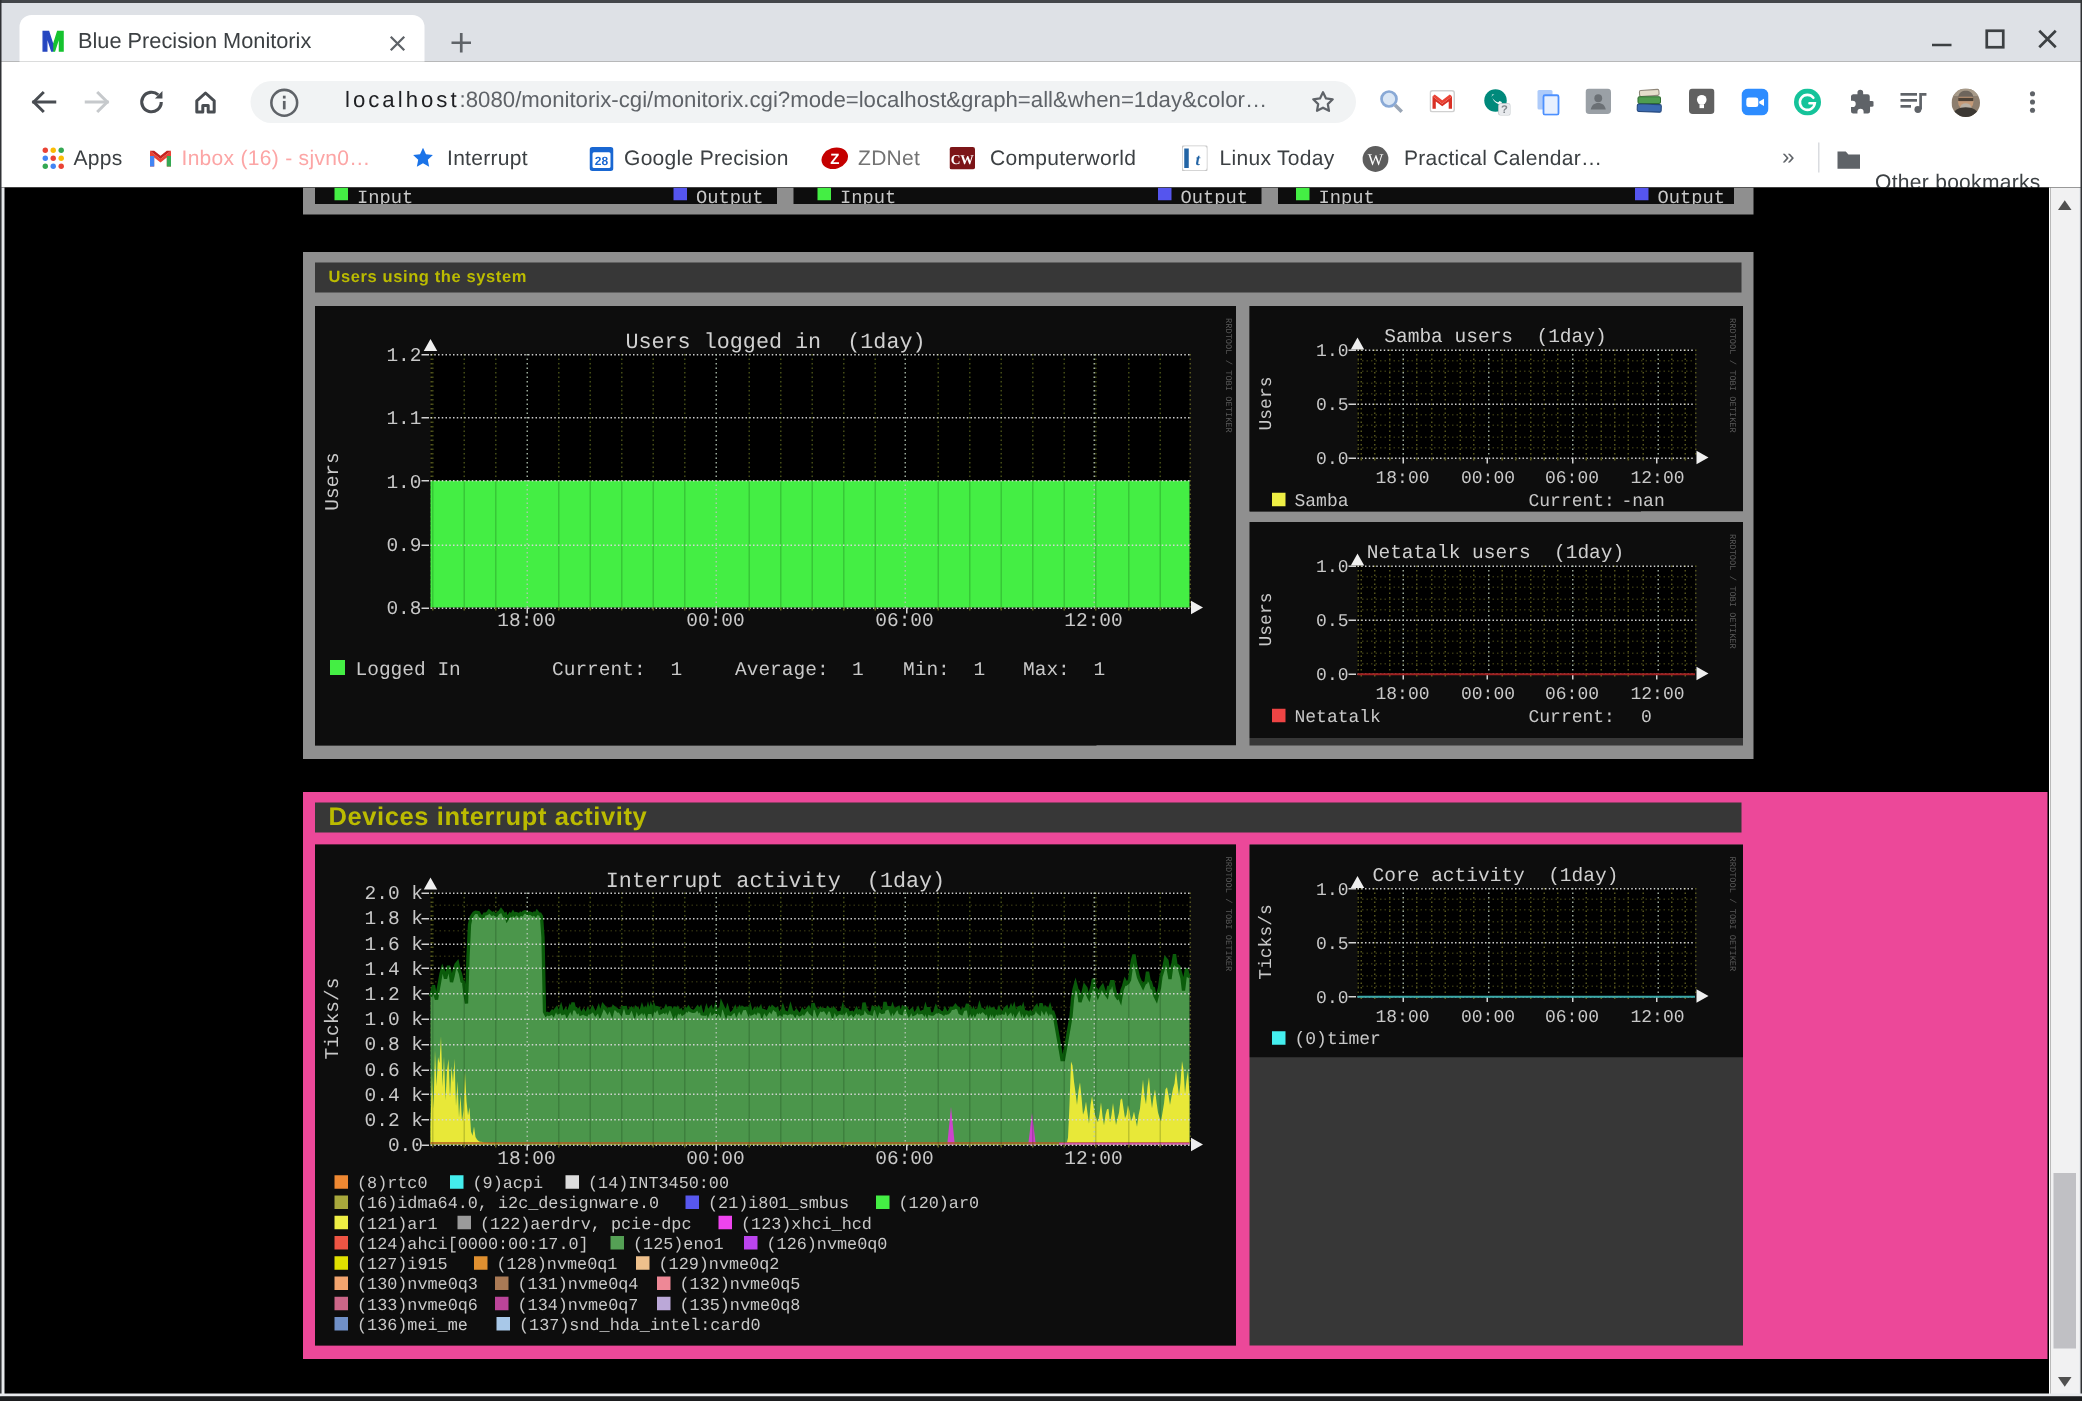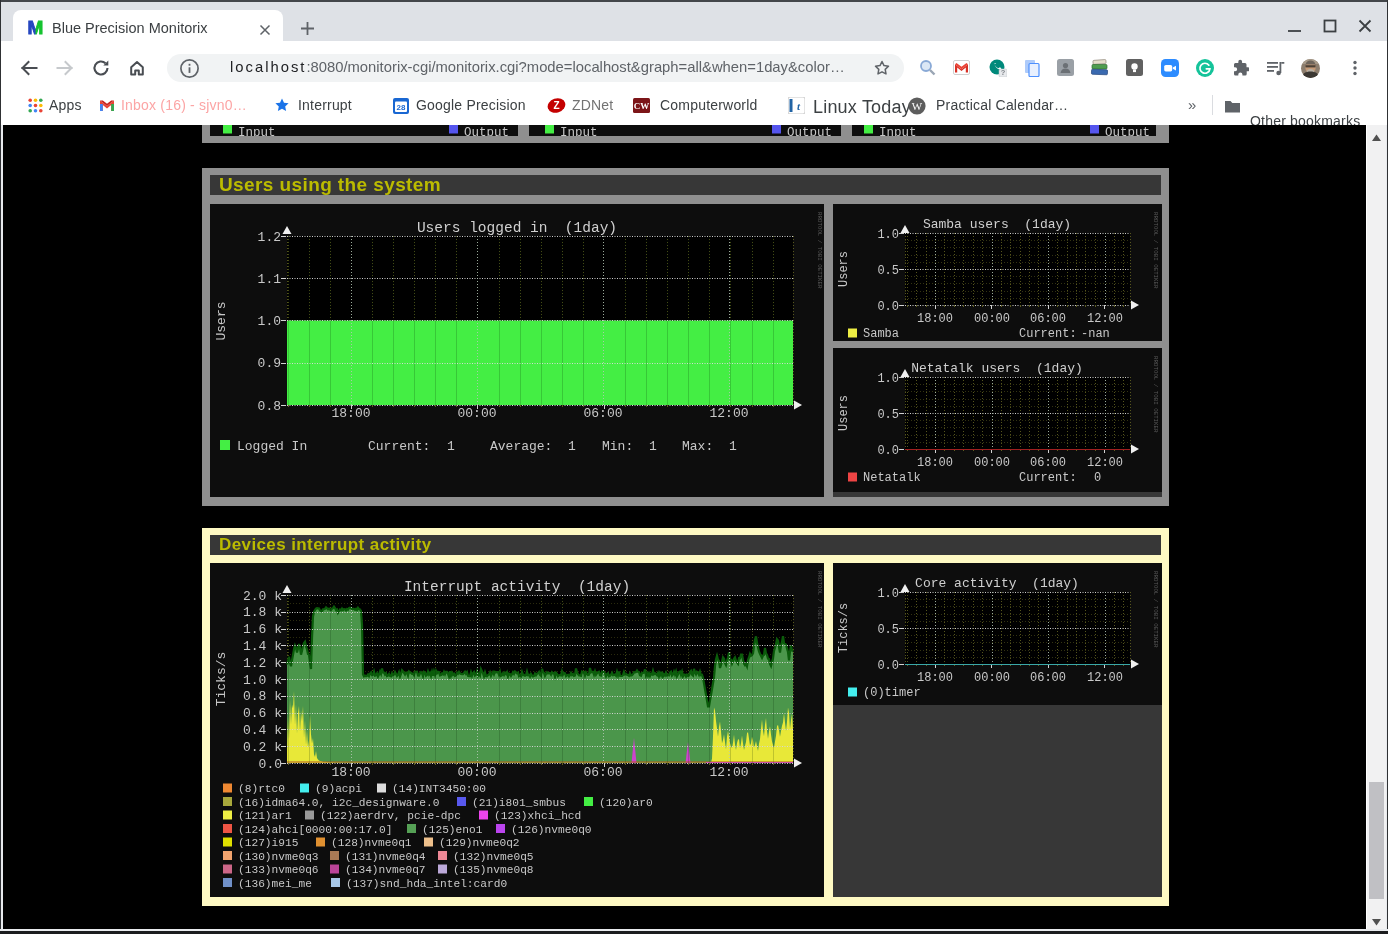--- a/index.html
+++ b/index.html
@@ -175,21 +175,21 @@
 <div style="position:absolute;left:633px;top:98px;width:17px;height:15px"><svg width="17" height="15" viewBox="0 0 17 15" style="">
       <rect width="17" height="15" rx="1.5" fill="#7c1518"></rect>
       <text x="8.5" y="11" font-size="9" font-weight="bold" fill="#fff" text-anchor="middle" font-family="Liberation Serif,serif">CW</text>
     </svg></div>
 <div class="abs" style="left:660px;top:97px;font-size:14px;letter-spacing:0.2px;color:#3c4043;white-space:nowrap">Computerworld</div>
 <div style="position:absolute;left:788px;top:97px;width:17px;height:17px"><svg width="17" height="17" viewBox="0 0 17 17" style="">
       <rect width="17" height="17" rx="2" fill="#fff" stroke="#c8c8c8"></rect>
       <rect x="1.5" y="2" width="3" height="13" fill="#2264a5"></rect>
       <text x="10.5" y="13" font-size="11" font-weight="bold" font-style="italic" fill="#2264a5" text-anchor="middle" font-family="Liberation Serif,serif">t</text>
     </svg></div>
-<div class="abs" style="left:813px;top:97px;font-size:18px;letter-spacing:0.2px;color:#3c4043;white-space:nowrap">Linux Today</div>
+<div class="abs" style="left:813px;top:97px;font-size:14px;letter-spacing:0.2px;color:#3c4043;white-space:nowrap">Linux Today</div>
 <div style="position:absolute;left:908px;top:97px;width:18px;height:18px"><svg width="18" height="18" viewBox="0 0 18 18" style="">
       <circle cx="9" cy="9" r="8.6" fill="#5d5d5d"></circle>
       <text x="9" y="13" font-size="11" fill="#fff" text-anchor="middle" font-family="Liberation Serif,serif">W</text>
     </svg></div>
 <div class="abs" style="left:936px;top:97px;font-size:14px;letter-spacing:0.2px;color:#3c4043;white-space:nowrap">Practical Calendar…</div>
 <div class="abs" style="left:1188px;top:96px;font-size:15px;color:#5f6368">»</div>
 <div class="abs" style="left:1212px;top:95px;width:1px;height:20px;background:#dadce0"></div>
 <div style="position:absolute;left:1224px;top:99px;width:17px;height:14px"><svg width="17" height="14" viewBox="0 0 17 14" style="">
       <path d="M1 2h5.5l1.8 2H16v9.5H1z" fill="#5f6368"></path>
     </svg></div>
@@ -214,21 +214,21 @@
     </div>
 <div class="abs" style="left:852px;top:0;width:304px;height:11px;background:#0d0d0d;overflow:hidden">
       <svg width="304" height="11" viewBox="0 0 304 11" style="display:block">
         <rect x="12" y="-0.5" width="9" height="9" fill="#44ee44"></rect>
         <text x="27" y="10.5" fill="#c8c8c8" font-family="Liberation Mono,monospace" font-size="12.5">Input</text>
         <rect x="238" y="-0.5" width="9" height="9" fill="#5555ee"></rect>
         <text x="253" y="10.5" fill="#c8c8c8" font-family="Liberation Mono,monospace" font-size="12.5">Output</text>
       </svg>
     </div>
 <div class="abs" style="left:202px;top:43px;width:967px;height:338px;background:#8f8f8f">
-<div class="abs" style="left:8px;top:7px;width:951px;height:20px;background:#373737;color:#bbbb00;font-weight:bold;font-size:19px;letter-spacing:0.4px;line-height:20px;padding-left:9px">Users using the system</div>
+<div class="abs" style="left:8px;top:7px;width:951px;height:20px;background:#373737;color:#bbbb00;font-weight:bold;font-size:11px;letter-spacing:0.4px;line-height:20px;padding-left:9px">Users using the system</div>
 <div class="abs" style="left:8px;top:36px;width:521px;height:293px;background:#0d0d0d">
         <svg width="614" height="293" viewBox="0 0 614 293" style="display:block">
           <rect width="614" height="293" fill="#0d0d0d"></rect>
           <rect x="77" y="32" width="506" height="169" fill="#000"></rect>
           <line x1="78.5" y1="32" x2="78.5" y2="201" stroke="#5e5e20" stroke-width="1" stroke-dasharray="1 2" opacity="0.9"></line>
           <line x1="99.5" y1="32" x2="99.5" y2="201" stroke="#5e5e20" stroke-width="1" stroke-dasharray="1 2" opacity="0.9"></line>
           <line x1="120.5" y1="32" x2="120.5" y2="201" stroke="#5e5e20" stroke-width="1" stroke-dasharray="1 2" opacity="0.9"></line>
           <line x1="162.5" y1="32" x2="162.5" y2="201" stroke="#5e5e20" stroke-width="1" stroke-dasharray="1 2" opacity="0.9"></line>
           <line x1="183.5" y1="32" x2="183.5" y2="201" stroke="#5e5e20" stroke-width="1" stroke-dasharray="1 2" opacity="0.9"></line>
           <line x1="204.5" y1="32" x2="204.5" y2="201" stroke="#5e5e20" stroke-width="1" stroke-dasharray="1 2" opacity="0.9"></line>
@@ -502,21 +502,21 @@
           <text x="272" y="118" fill="#c8c8c8" font-family="Liberation Mono,monospace" font-size="12" text-anchor="middle">12:00</text>
           <text x="14" y="65" fill="#c8c8c8" font-family="Liberation Mono,monospace" font-size="12" text-anchor="middle" transform="rotate(-90 14 65)">Users</text>
           <text x="322" y="8" fill="#5a5a5a" font-family="Liberation Mono,monospace" font-size="5.8" letter-spacing="0" writing-mode="vertical-rl">RRDTOOL / TOBI OETIKER</text>
           <rect x="15" y="124.5" width="9" height="9" fill="#ee4444"></rect>
           <text x="30" y="133" fill="#c8c8c8" font-family="Liberation Mono,monospace" font-size="12">Netatalk</text>
           <text x="186" y="133" fill="#c8c8c8" font-family="Liberation Mono,monospace" font-size="12">Current:</text>
           <text x="261" y="133" fill="#c8c8c8" font-family="Liberation Mono,monospace" font-size="12">0</text>
         </svg>
       </div>
 </div>
-<div class="abs" style="left:202px;top:403px;width:967px;height:378px;background:#fef9c3">
+<div class="abs" style="left:202px;top:403px;width:1163px;height:378px;background:#ec4899">
 <div class="abs" style="left:8px;top:7px;width:951px;height:20px;background:#373737;color:#bbbb00;font-weight:bold;font-size:17px;letter-spacing:0.4px;line-height:20px;padding-left:9px">Devices interrupt activity</div>
 <div class="abs" style="left:8px;top:35px;width:614px;height:334px;background:#0d0d0d">
         <svg width="614" height="334" viewBox="0 0 614 334" style="display:block">
           <rect width="614" height="334" fill="#0d0d0d"></rect>
           <rect x="77" y="32" width="506" height="168" fill="#000"></rect>
           <line x1="77" y1="40.5" x2="583" y2="40.5" stroke="#5e5e20" stroke-width="1" stroke-dasharray="1 2" opacity="0.45"></line>
           <line x1="77" y1="57.5" x2="583" y2="57.5" stroke="#5e5e20" stroke-width="1" stroke-dasharray="1 2" opacity="0.45"></line>
           <line x1="77" y1="74.5" x2="583" y2="74.5" stroke="#5e5e20" stroke-width="1" stroke-dasharray="1 2" opacity="0.45"></line>
           <line x1="77" y1="91.5" x2="583" y2="91.5" stroke="#5e5e20" stroke-width="1" stroke-dasharray="1 2" opacity="0.45"></line>
           <line x1="77" y1="108.5" x2="583" y2="108.5" stroke="#5e5e20" stroke-width="1" stroke-dasharray="1 2" opacity="0.45"></line>

